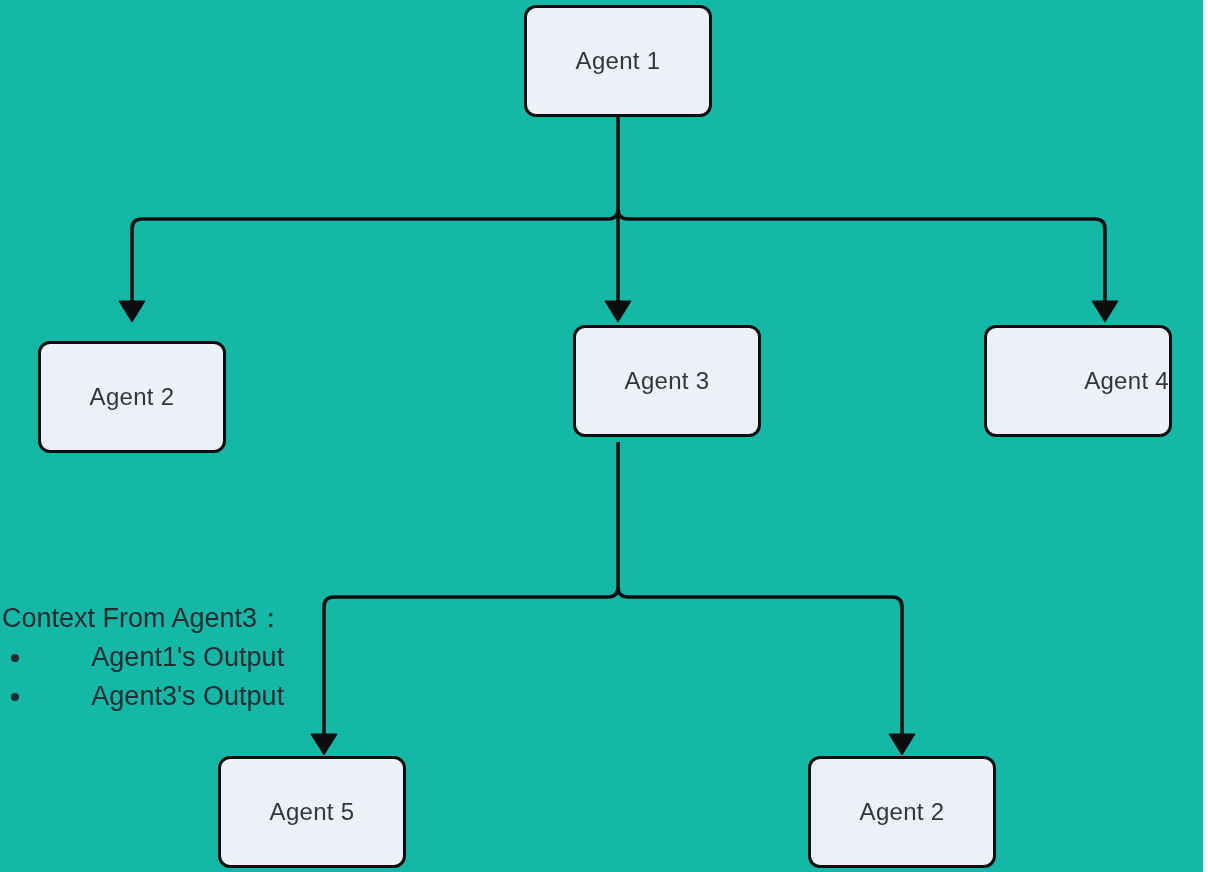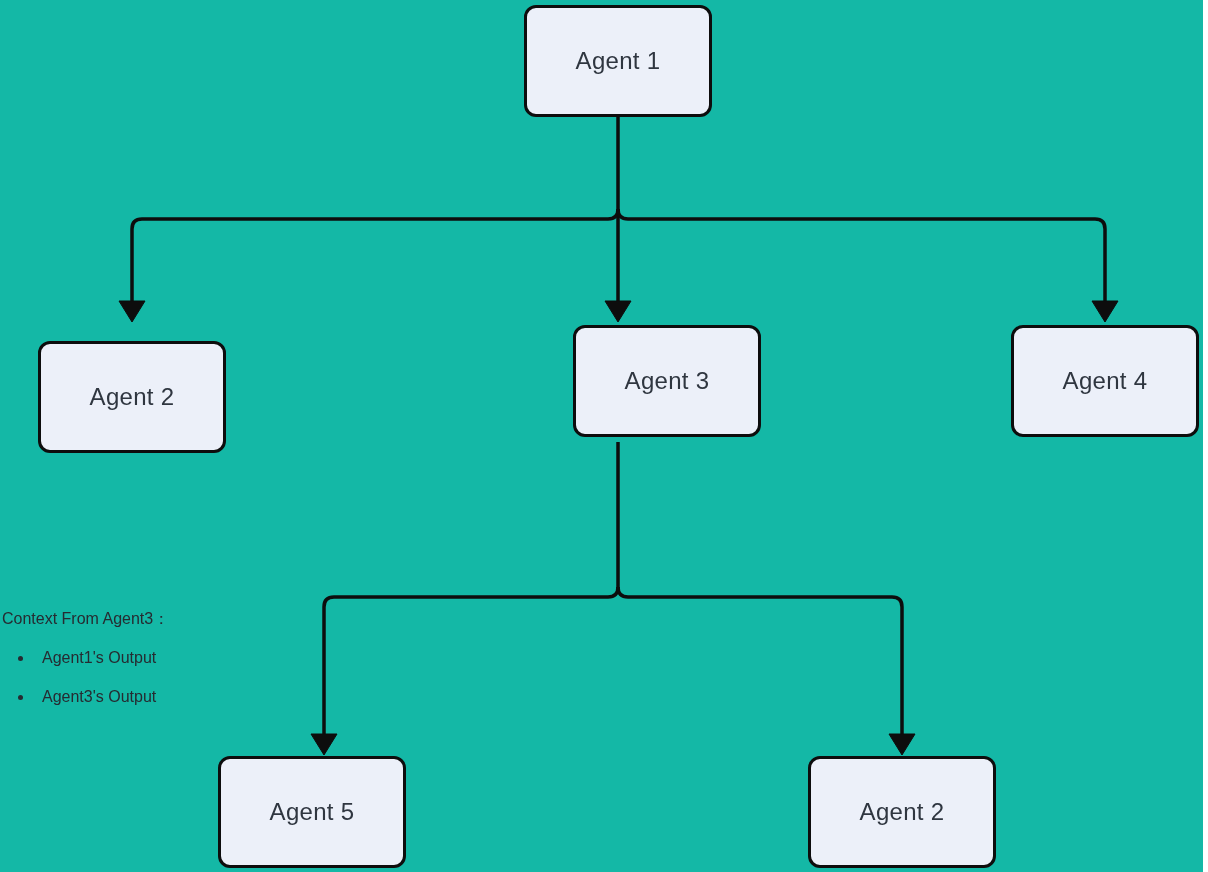--- a/index.html
+++ b/index.html
@@ -42,41 +42,42 @@
     display: flex;
     align-items: center;
     justify-content: center;
     font-size: 24px;
     color: #2F3640;
     letter-spacing: 0.3px;
   }
   .node-agent-1 { left: 524px; top: 5px;   }
   .node-agent-2 { left: 38px;  top: 341px; }
   .node-agent-3 { left: 540px; top: 325px; margin-left: 33px; }
-  .node-agent-4 { left: 1011px;top: 325px; }
+  .node-agent-4 { left: 984px;top: 325px; justify-content: flex-end; }
   .node-agent-5 { left: 218px; top: 756px; }
   .node-agent-6 { left: 808px; top: 756px; }
   .annotation {
     position: absolute;
     left: 2px;
     top: 599px;
     color: #262B31;
-    font-size: 16px;
+    font-size: 27px;
     line-height: 39px;
   }
   .annotation-title {
     white-space: nowrap;
   }
   .annotation ul {
     margin: 0;
     padding: 0 0 0 32px;
     list-style: disc;
   }
   .annotation li {
     padding-left: 8px;
+    text-align: right;
   }
 </style>
 </head>
 <body>
 
 <div class="canvas">
 
   <svg class="edges" viewBox="0 0 1208 872" xmlns="http://www.w3.org/2000/svg">
 
     <g>

